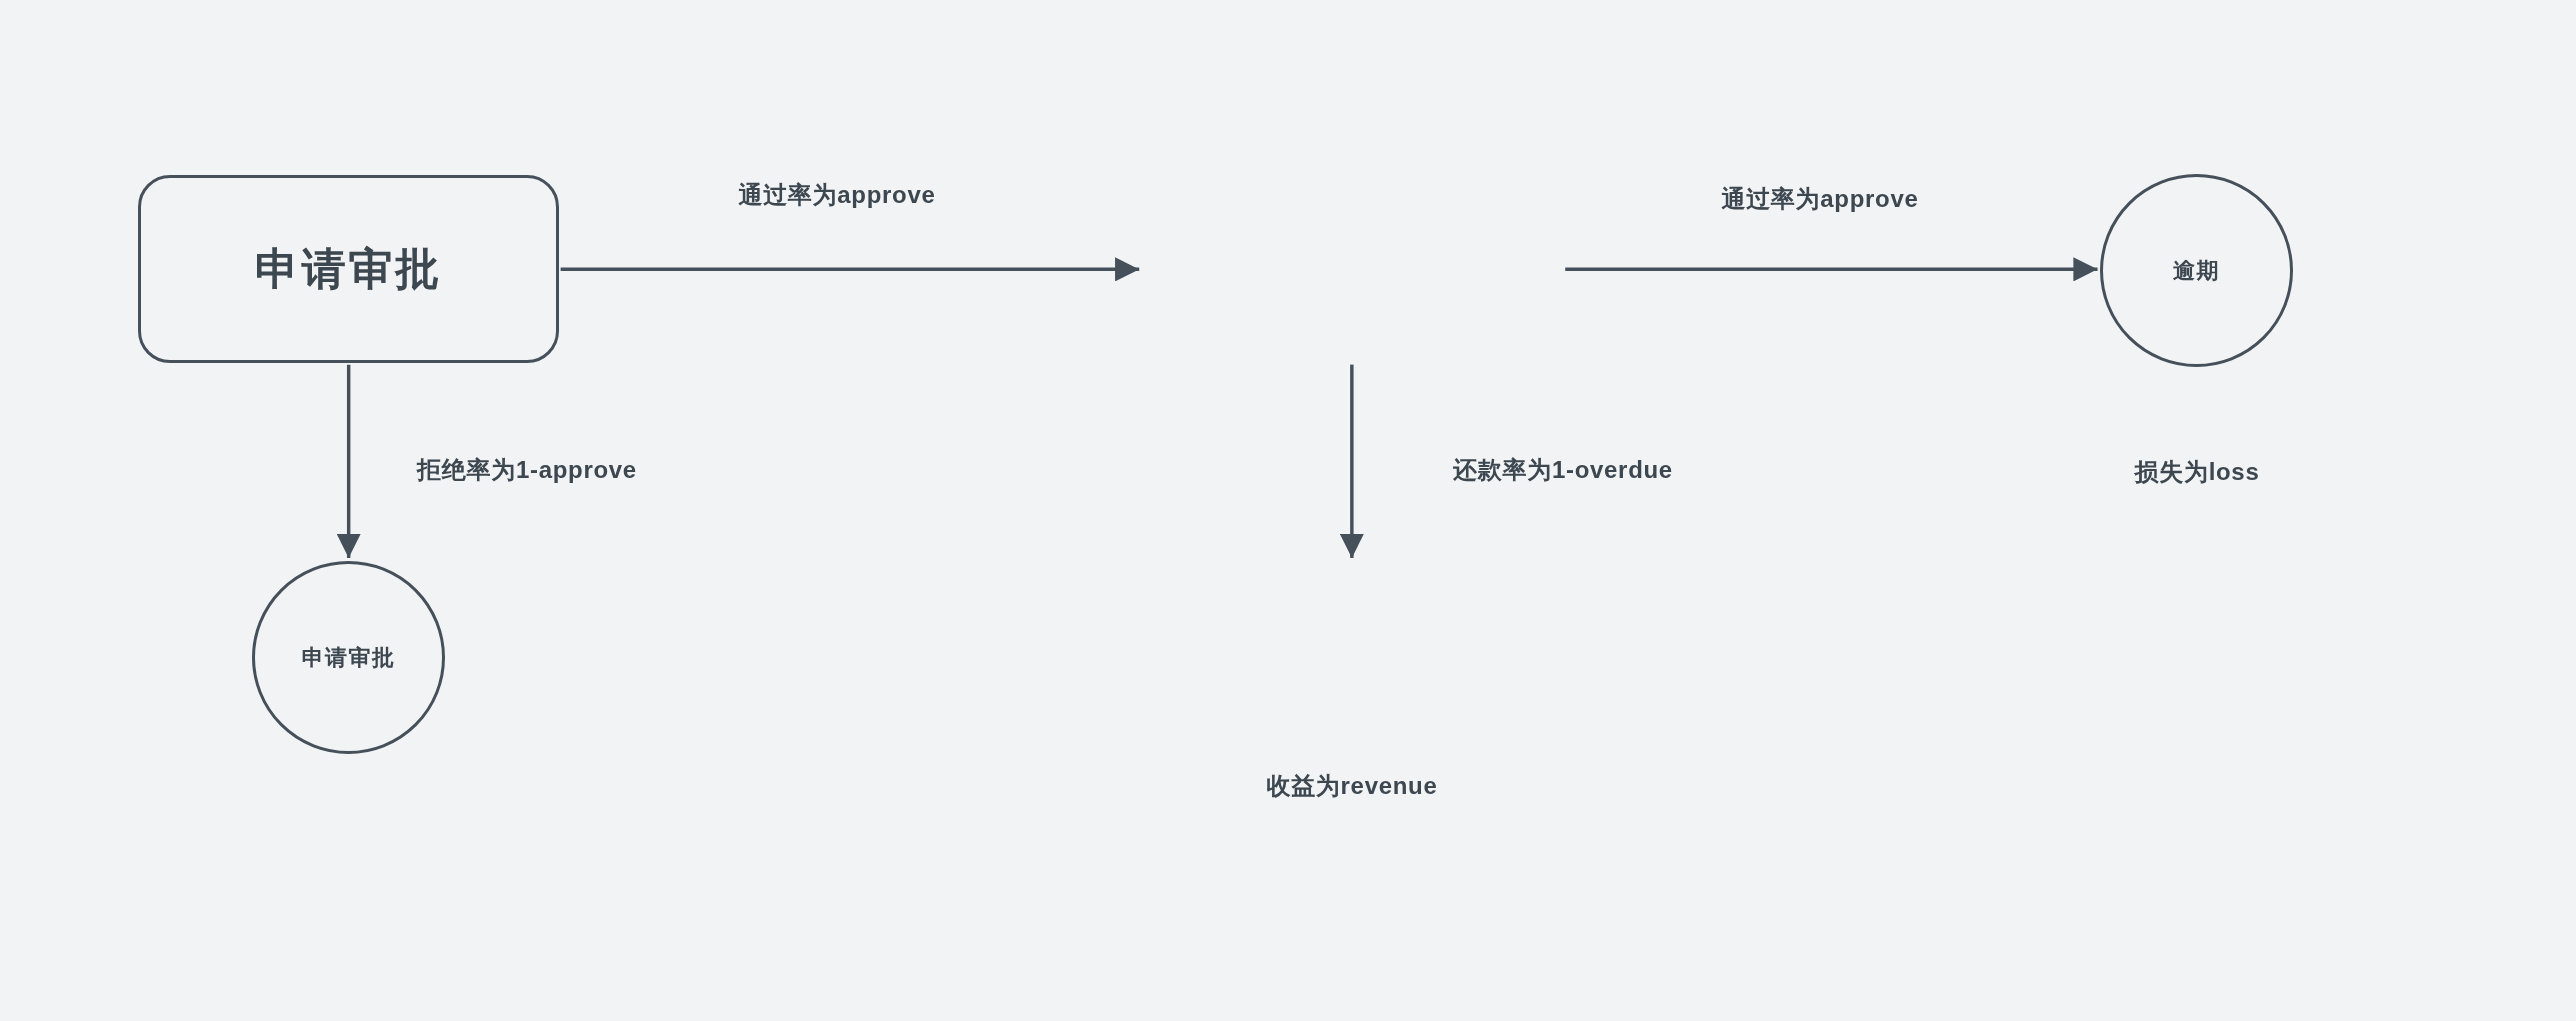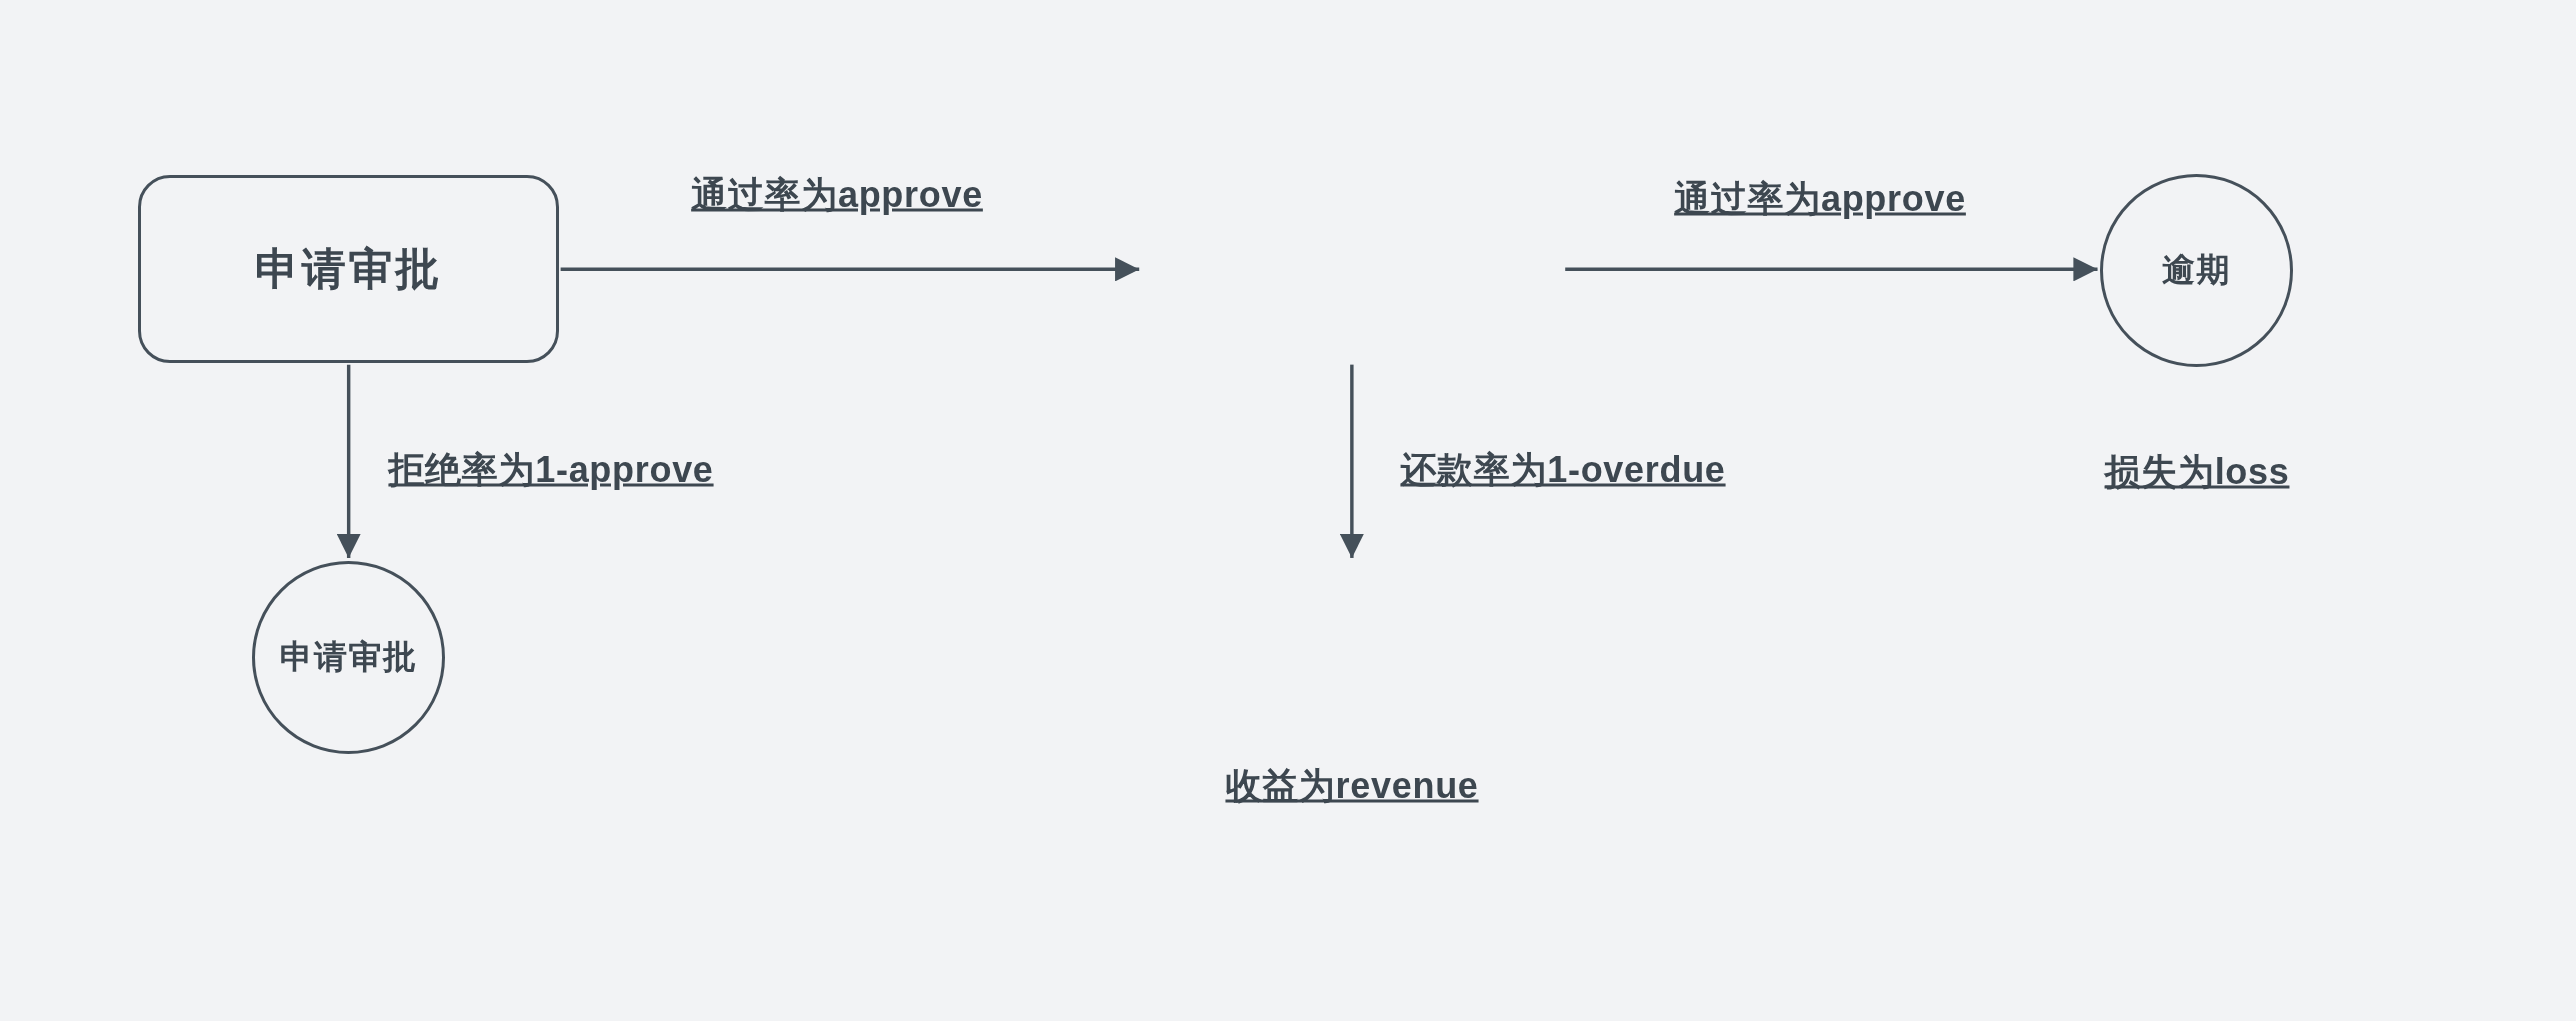--- a/index.html
+++ b/index.html
@@ -45,44 +45,43 @@
     width:193px;height:193px;
     border-radius:50%;
   }
   .rect-label{
     font-size:44px;
     font-weight:bold;
     letter-spacing:2.8px;
     white-space:nowrap;
   }
   .circle-label{
-    font-size:33px;
+    font-size:22px;
     font-weight:bold;
     letter-spacing:1.4px;
     white-space:nowrap;
     text-align:right;
   }
   #node-approval{left:138px;top:175px;}
   #node-customer-repayment{left:1143px;top:175px;}
   #node-overdue{left:2100px;top:174px;}
   #node-rejected{left:252px;top:561px;}
   #node-repaid{left:1255px;top:561px;}
 
   .float-label{
     position:absolute;
     transform:translate(-50%,-50%);
-    font-size:36px;
+    font-size:24px;
     font-weight:bold;
     white-space:nowrap;
     letter-spacing:0.7px;
-    text-decoration:underline;
   }
   #label-approve-rate{left:837px;top:195px;}
   #label-overdue-rate{left:1820px;top:199px;}
-  #label-reject-rate{left:527px;top:470px;margin-left:24px;}
+  #label-reject-rate{left:527px;top:470px;}
   #label-repay-rate{left:1563px;top:470px;}
   #annotation-loss{left:2197px;top:449px;margin-top:23px;}
   #annotation-revenue{left:1352px;top:786px;}
 </style>
 </head>
 <body>
 
 <div class="canvas">
 
   <svg class="edge-layer" viewBox="0 0 3731 1480" xmlns="http://www.w3.org/2000/svg">

